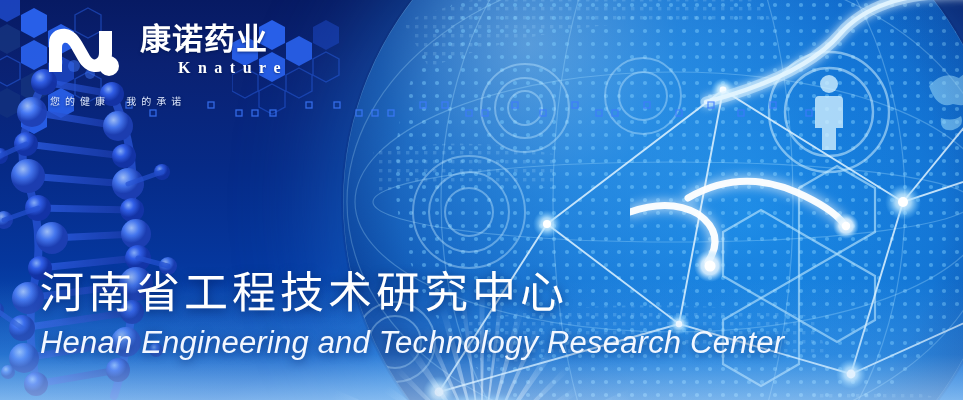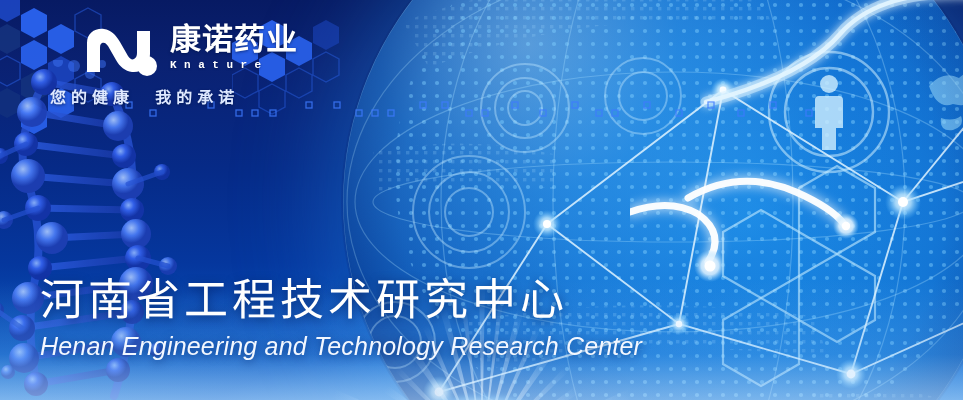--- a/index.html
+++ b/index.html
@@ -55,57 +55,58 @@
     background:radial-gradient(ellipse at center, #ffffff 0%, rgba(225,243,255,.92) 28%, rgba(150,210,255,.45) 58%, rgba(90,170,245,0) 100%);
     filter:blur(2px);
   }
   .bottom-glow{
     position:absolute;left:0;right:0;bottom:0;height:120px;pointer-events:none;
     background:linear-gradient(0deg, rgba(205,232,255,.55) 0%, rgba(120,190,250,.24) 38%, rgba(40,120,220,0) 100%);
   }
 
   
   .logo{position:absolute;left:46px;top:24px;width:290px;}
-  .logo-row{display:flex;align-items:flex-start;gap:12px;justify-content:center;}
+  .logo-row{display:flex;align-items:flex-start;gap:20px;}
   .logo-mark{width:74px;height:50px;flex:0 0 auto;margin-top:2px;}
   .logo-textcol{display:flex;flex-direction:column;}
   .logo-cn{
     font-size:31px;line-height:1;color:#ffffff;font-weight:700;
     letter-spacing:1px;
     font-family:"DejaVu Sans","Liberation Sans",sans-serif;
     text-shadow:0 1px 3px rgba(0,20,70,.6);
   }
   .logo-en{
     margin-top:5px;
-    font-size:11px;line-height:1;color:#ffffff;font-weight:700;
+    font-size:16px;line-height:1;color:#ffffff;font-weight:700;
     letter-spacing:7.5px;
-    font-family:Liberation Mono, monospace;
+    font-family:Liberation Serif, serif;
     text-shadow:0 1px 2px rgba(0,20,70,.55);
+    margin-left:38px;
   }
   .logo-slogan{
-    margin-top:14px;margin-left:4px;
-    font-size:16px;line-height:1;color:#dfe9ff;font-weight:700;
+    margin-top:21px;margin-left:4px;
+    font-size:10px;line-height:1;color:#dfe9ff;font-weight:400;
     letter-spacing:5px;
     font-family:"DejaVu Sans","Liberation Sans",sans-serif;
     text-shadow:0 1px 3px rgba(0,20,70,.7);
     white-space:pre;
   }
 
   
   .titleblock{position:absolute;left:40px;bottom:40px;}
   .title-cn{
     font-size:44px;line-height:1.06;color:#ffffff;font-weight:400;
     letter-spacing:4px;
     font-family:"DejaVu Sans","Liberation Sans",sans-serif;
     text-shadow:0 2px 10px rgba(0,25,85,.65);
     white-space:nowrap;
   }
   .title-en{
     margin-top:9px;
-    font-size:25px;line-height:1.1;color:#f2f7ff;font-weight:400;
+    font-size:31px;line-height:1.1;color:#f2f7ff;font-weight:400;
     font-style:italic;letter-spacing:.2px;
     font-family:"Liberation Sans",sans-serif;
     text-shadow:0 2px 8px rgba(0,25,85,.6);
     white-space:nowrap;
   }
 </style>
 </head>
 <body>
 
 <div class="banner">

